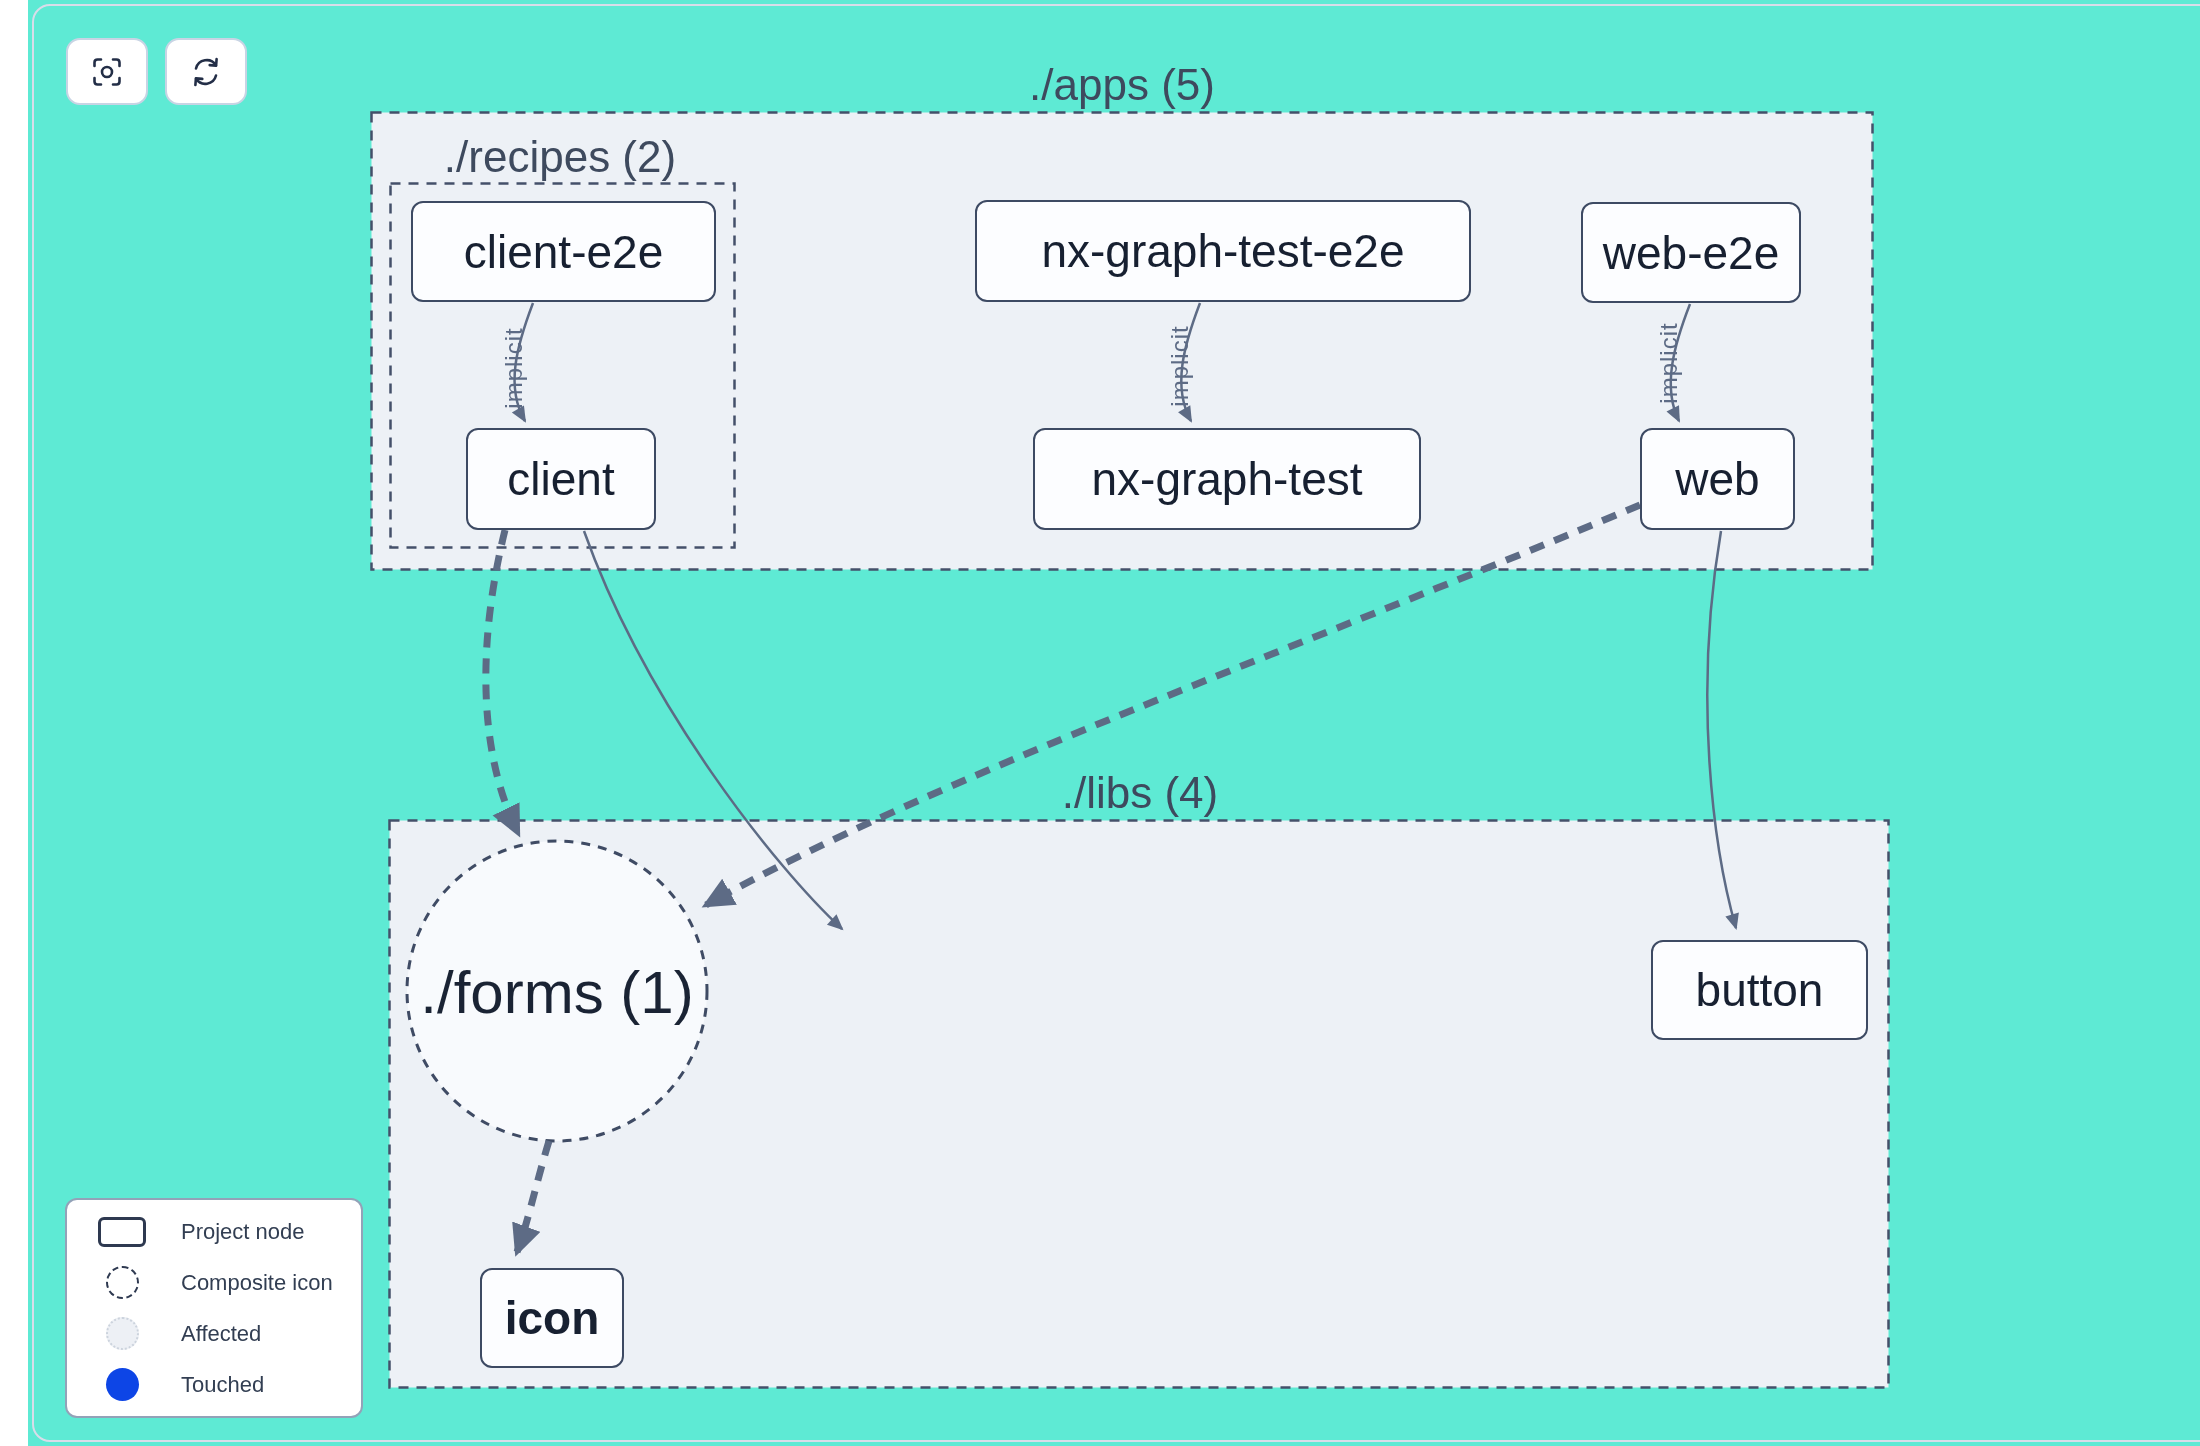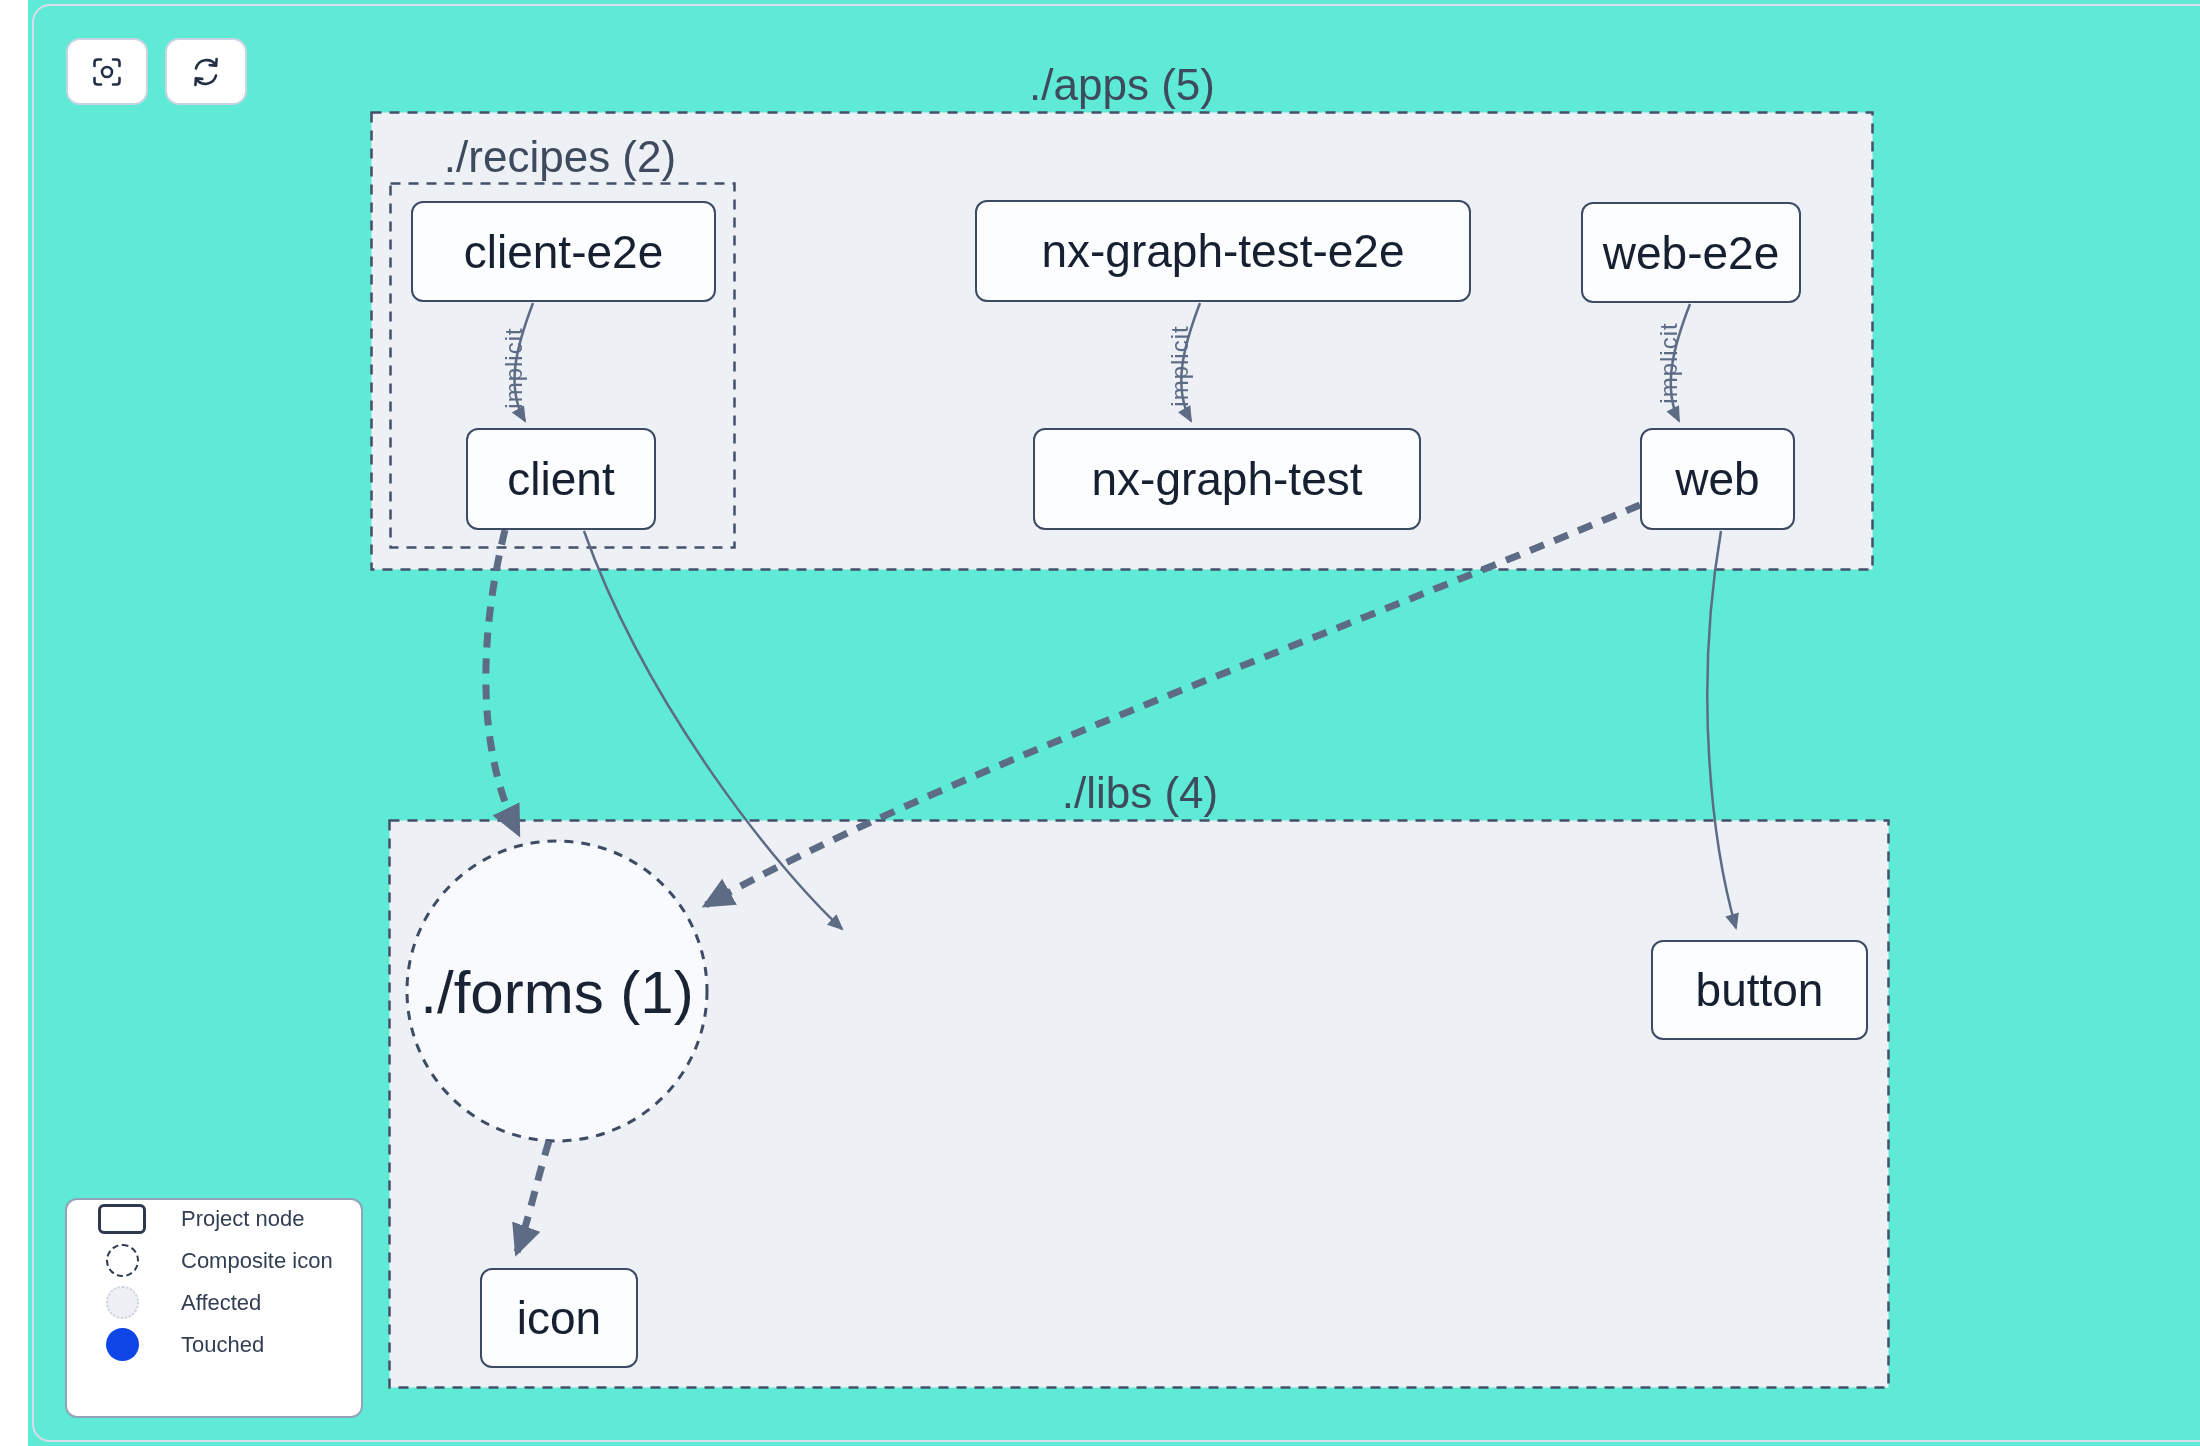--- a/index.html
+++ b/index.html
@@ -20,21 +20,21 @@
   .implicit-label{position:absolute;transform:translate(-50%,-50%) rotate(-90deg);
                   font-size:24px;color:#5d6b85;white-space:nowrap;letter-spacing:1px;}
 
   .toolbar-btn{position:absolute;top:38px;width:82px;height:67px;border-radius:14px;
                border:2px solid #c8d4e4;background:#ffffff;display:flex;align-items:center;
                justify-content:center;box-sizing:border-box;cursor:pointer;}
   .toolbar-btn svg{display:block;}
 
   .legend{position:absolute;left:37px;top:1198px;width:298px;height:220px;background:#ffffff;
           border:2px solid #93a2b8;border-radius:12px;box-sizing:border-box;
-          display:flex;flex-direction:column;gap:5px;padding-left:24px;}
+          display:flex;flex-direction:column;justify-content:center;gap:14px;padding-left:24px;}
   .legend-row{display:flex;align-items:center;height:37px;}
   .swatch-wrap{width:62px;display:flex;justify-content:center;align-items:center;flex:0 0 62px;}
   .swatch-project{width:48px;height:30px;border:3px solid #2e3950;border-radius:6px;
                   background:#fff;box-sizing:border-box;}
   .swatch-composite{width:33px;height:33px;border:2.5px dashed #2e3950;border-radius:50%;
                     box-sizing:border-box;background:#fff;}
   .swatch-affected{width:33px;height:33px;border:2px dotted #ccd3dd;border-radius:50%;
                    box-sizing:border-box;background:#edf0f5;}
   .swatch-touched{width:33px;height:33px;border-radius:50%;background:#0d45e6;}
   .legend-label{font-size:22px;color:#323e52;margin-left:28px;white-space:nowrap;}
@@ -81,21 +81,21 @@
   <div class="implicit-label" style="left:1152px;top:366px;">implicit</div>
   <div class="implicit-label" style="left:1641px;top:363px;">implicit</div>
 
   <div class="node" style="left:383px;top:201px;width:305px;height:101px;">client-e2e</div>
   <div class="node" style="left:947px;top:200px;width:496px;height:102px;">nx-graph-test-e2e</div>
   <div class="node" style="left:1553px;top:202px;width:220px;height:101px;">web-e2e</div>
   <div class="node" style="left:438px;top:428px;width:190px;height:102px;">client</div>
   <div class="node" style="left:1005px;top:428px;width:388px;height:102px;">nx-graph-test</div>
   <div class="node" style="left:1612px;top:428px;width:155px;height:102px;">web</div>
   <div class="node" style="left:1623px;top:940px;width:217px;height:100px;">button</div>
-  <div class="node" style="left:452px;top:1268px;width:158px;height:100px;">icon</div>
+  <div class="node" style="left:452px;top:1268px;width:144px;height:100px;font-weight:bold;">icon</div>
 
   <button class="toolbar-btn" style="left:38px;">
     <span>
       <svg width="34" height="34" viewBox="0 0 34 34" fill="none" stroke="#232e47" stroke-width="2.6" stroke-linecap="round">
         <path d="M4.5 11 V7.5 Q4.5 4.5 7.5 4.5 H11"></path>
         <path d="M23 4.5 H26.5 Q29.5 4.5 29.5 7.5 V11"></path>
         <path d="M29.5 23 V26.5 Q29.5 29.5 26.5 29.5 H23"></path>
         <path d="M11 29.5 H7.5 Q4.5 29.5 4.5 26.5 V23"></path>
         <circle cx="17" cy="17" r="5"></circle>
       </svg>

